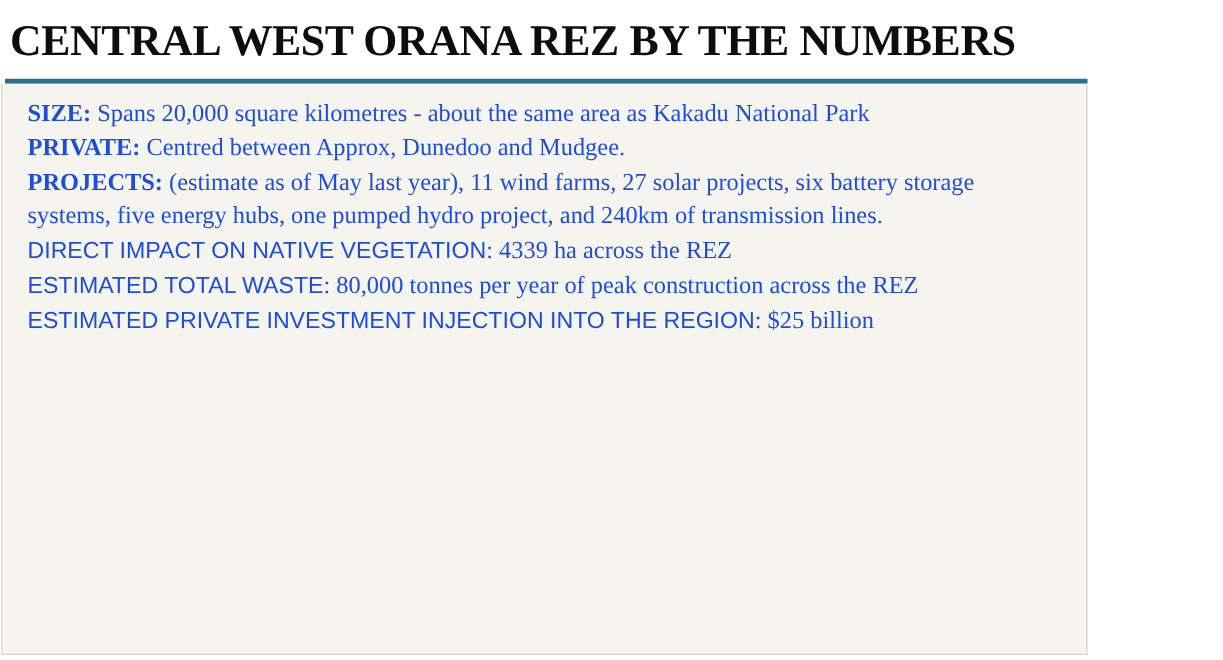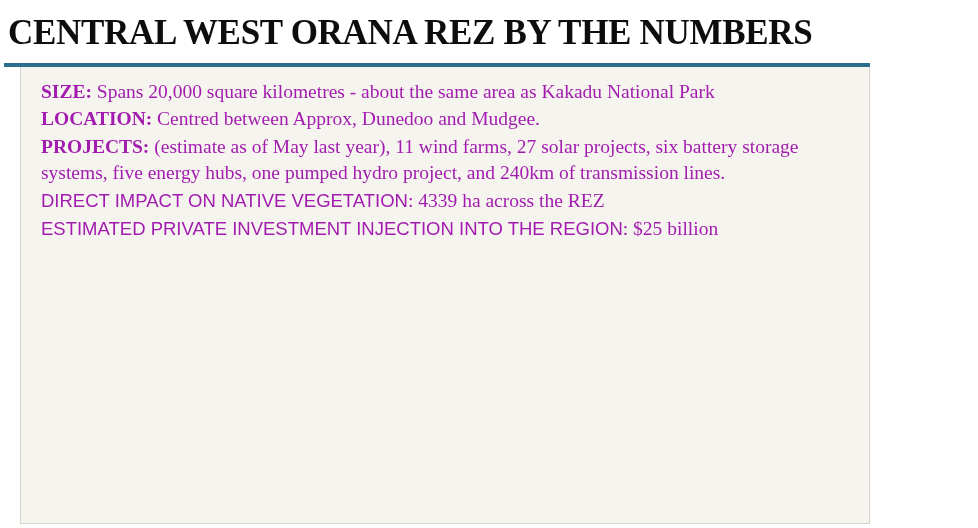--- a/index.html
+++ b/index.html
@@ -34,26 +34,26 @@
   .rule {
     height: 4px;
     background: #2c6e8e;
     margin: 0 4px 0 4px;
   }
   .body-panel {
     flex: 1 1 auto;
     background: #f6f4ee;
     border: 1px solid #d8d4c8;
     border-top: none;
-    margin: 0 4px 4px 20px;
+    margin: 0 4px 4px 1px;
     padding: 12px 28px 8px 20px;
     box-sizing: border-box;
     font-size: 19.5px;
     line-height: 1.33;
-    color: #a21caf;
+    color: #1d4ed8;
   }
   .entry {
     margin: 0 0 2px 0;
   }
   .lbl-serif {
     font-family: "Liberation Serif", serif;
     font-weight: bold;
   }
   .lbl-sans {
     font-family: "Liberation Sans", sans-serif;
@@ -73,32 +73,35 @@
 
   <div class="rule"></div>
 
   <div class="body-panel">
 
     <p class="entry">
       <span class="lbl-serif">SIZE:</span><span class="val"> Spans 20,000 square kilometres - about the same area as Kakadu National Park</span>
     </p>
 
     <p class="entry">
-      <span class="lbl-serif">LOCATION:</span><span class="val"> Centred between Approx, Dunedoo and Mudgee.</span>
+      <span class="lbl-serif">PRIVATE:</span><span class="val"> Centred between Approx, Dunedoo and Mudgee.</span>
     </p>
 
     <p class="entry">
       <span class="lbl-serif">PROJECTS:</span><span class="val"> (estimate as of May last year), 11 wind farms, 27 solar projects, six battery storage systems, five energy hubs, one pumped hydro project, and 240km of transmission lines.</span>
     </p>
 
 
     <p class="entry">
       <span class="lbl-sans">DIRECT IMPACT ON NATIVE VEGETATION</span><span class="val">: 4339 ha across the REZ</span>
     </p>
 
+    <p class="entry">
+      <span class="lbl-sans">ESTIMATED TOTAL WASTE</span><span class="val">: 80,000 tonnes per year of peak construction across the REZ</span>
+    </p>
 
 
     <p class="entry">
       <span class="lbl-sans">ESTIMATED PRIVATE INVESTMENT INJECTION INTO THE REGION</span><span class="val">: $25 billion</span>
     </p>
 
   </div>
 </div>
 
 </body></html>

